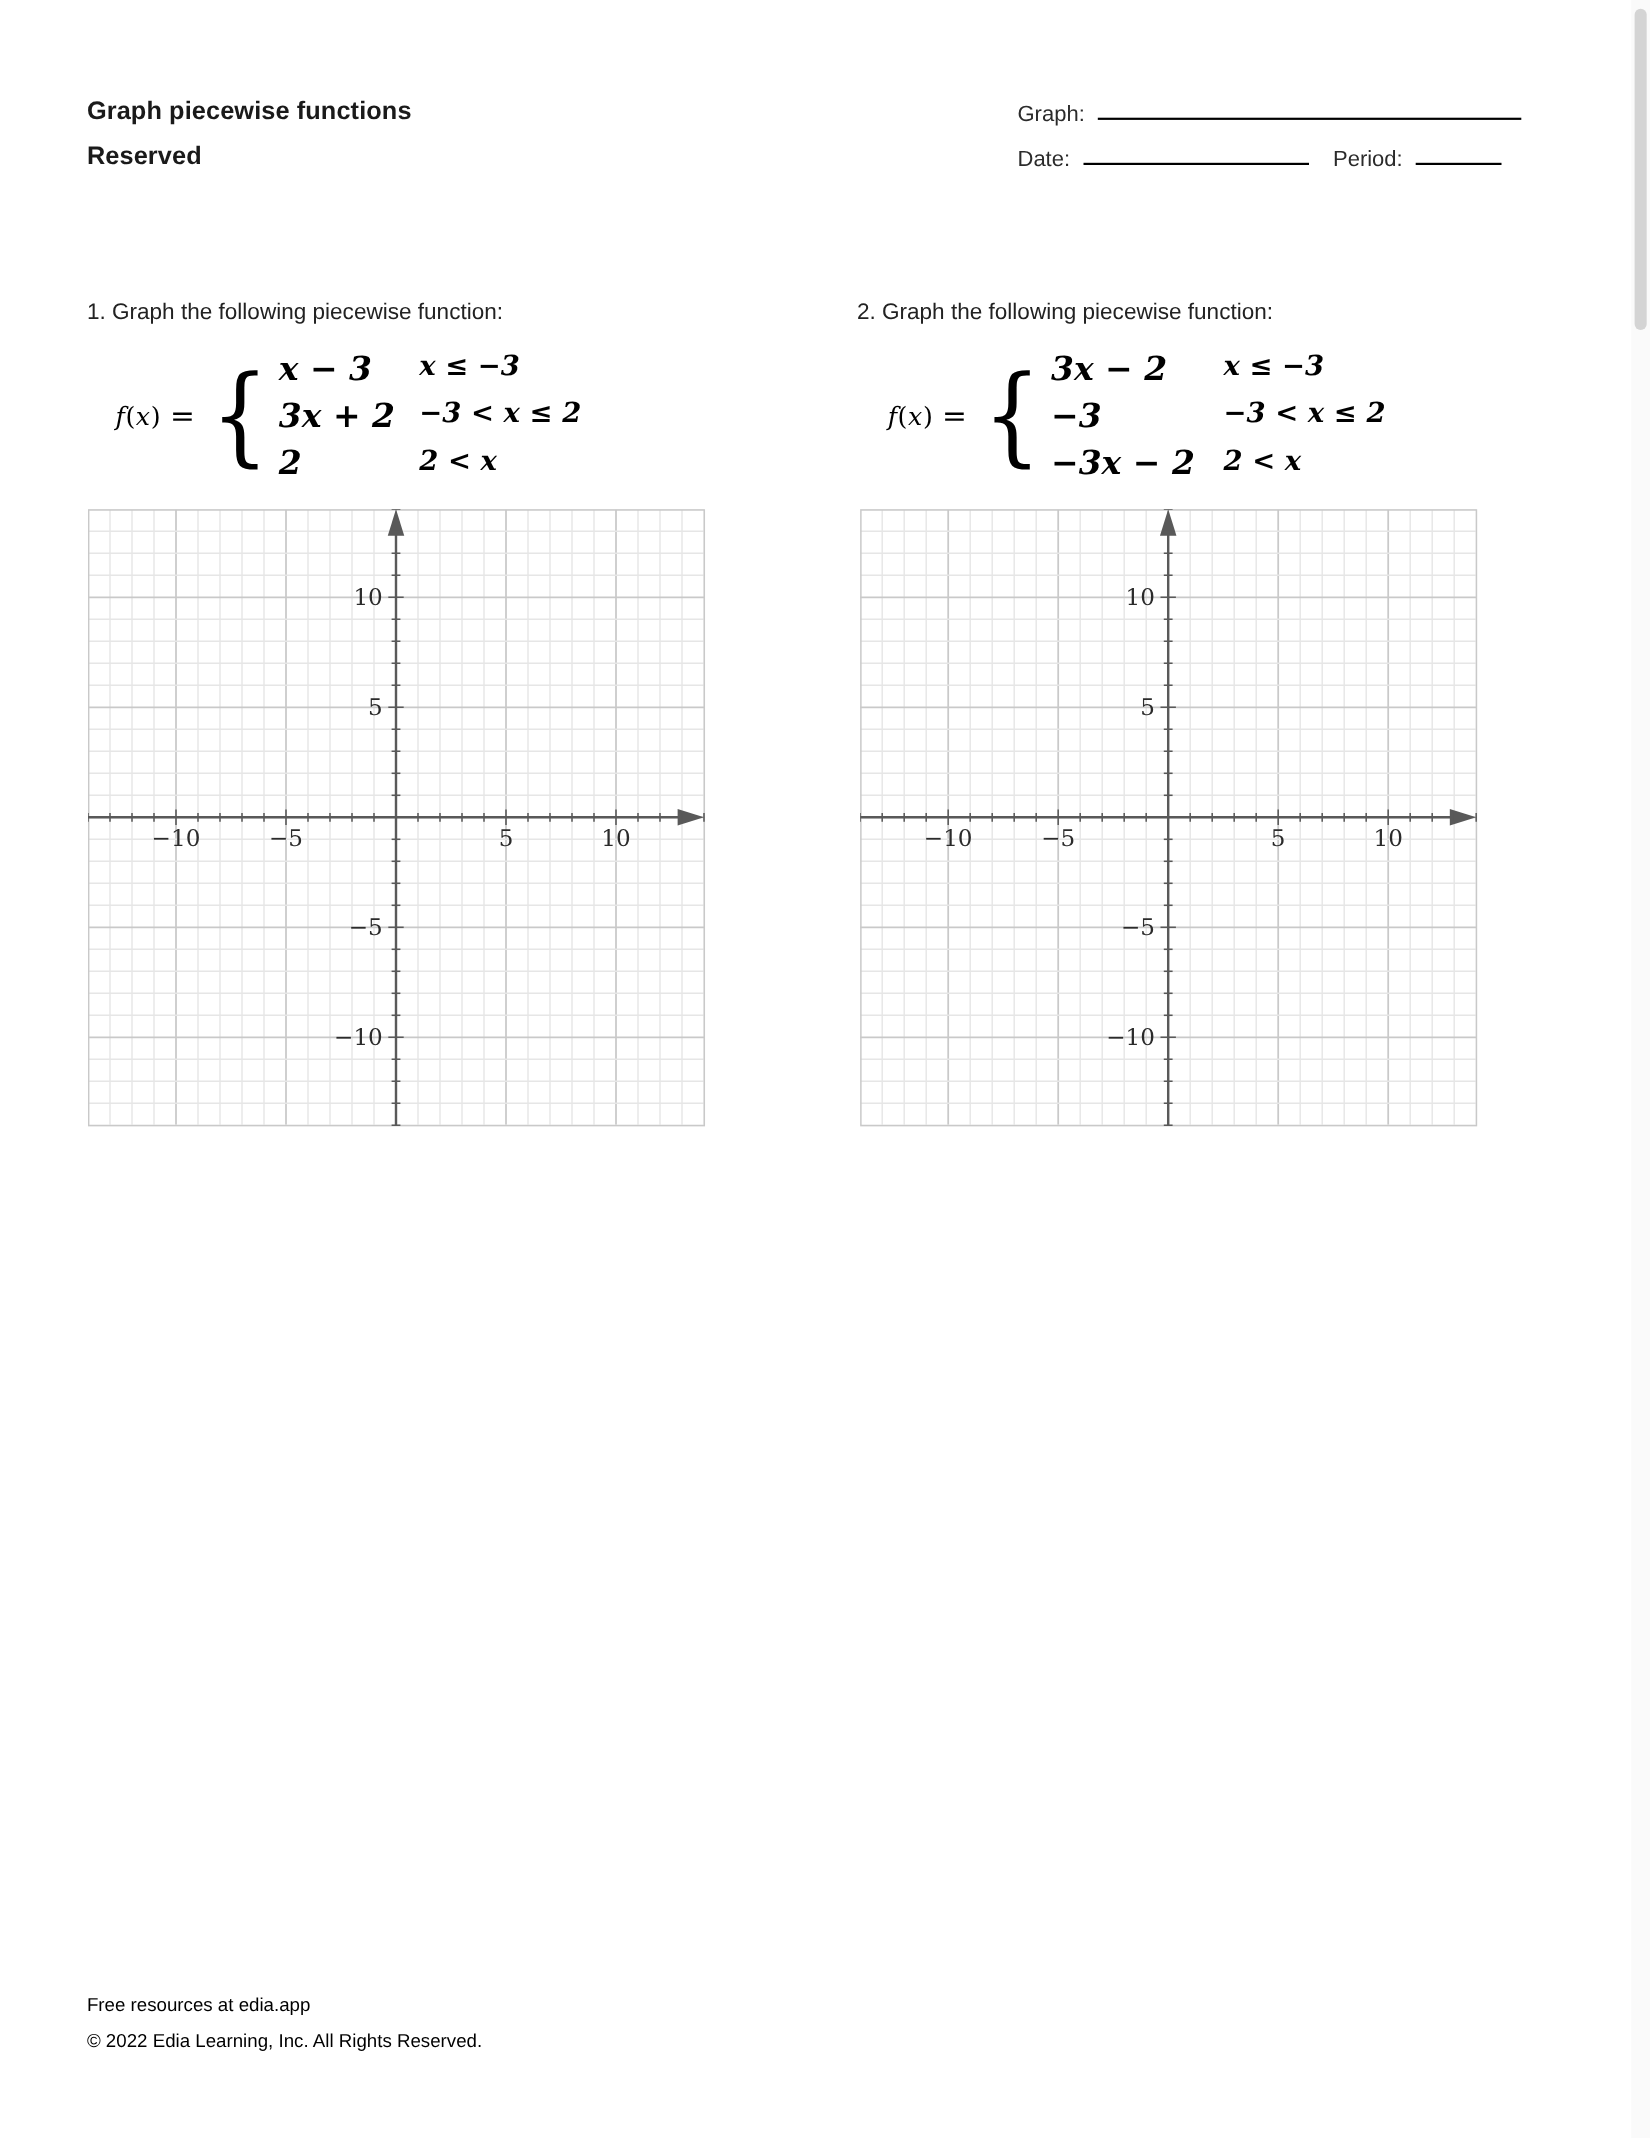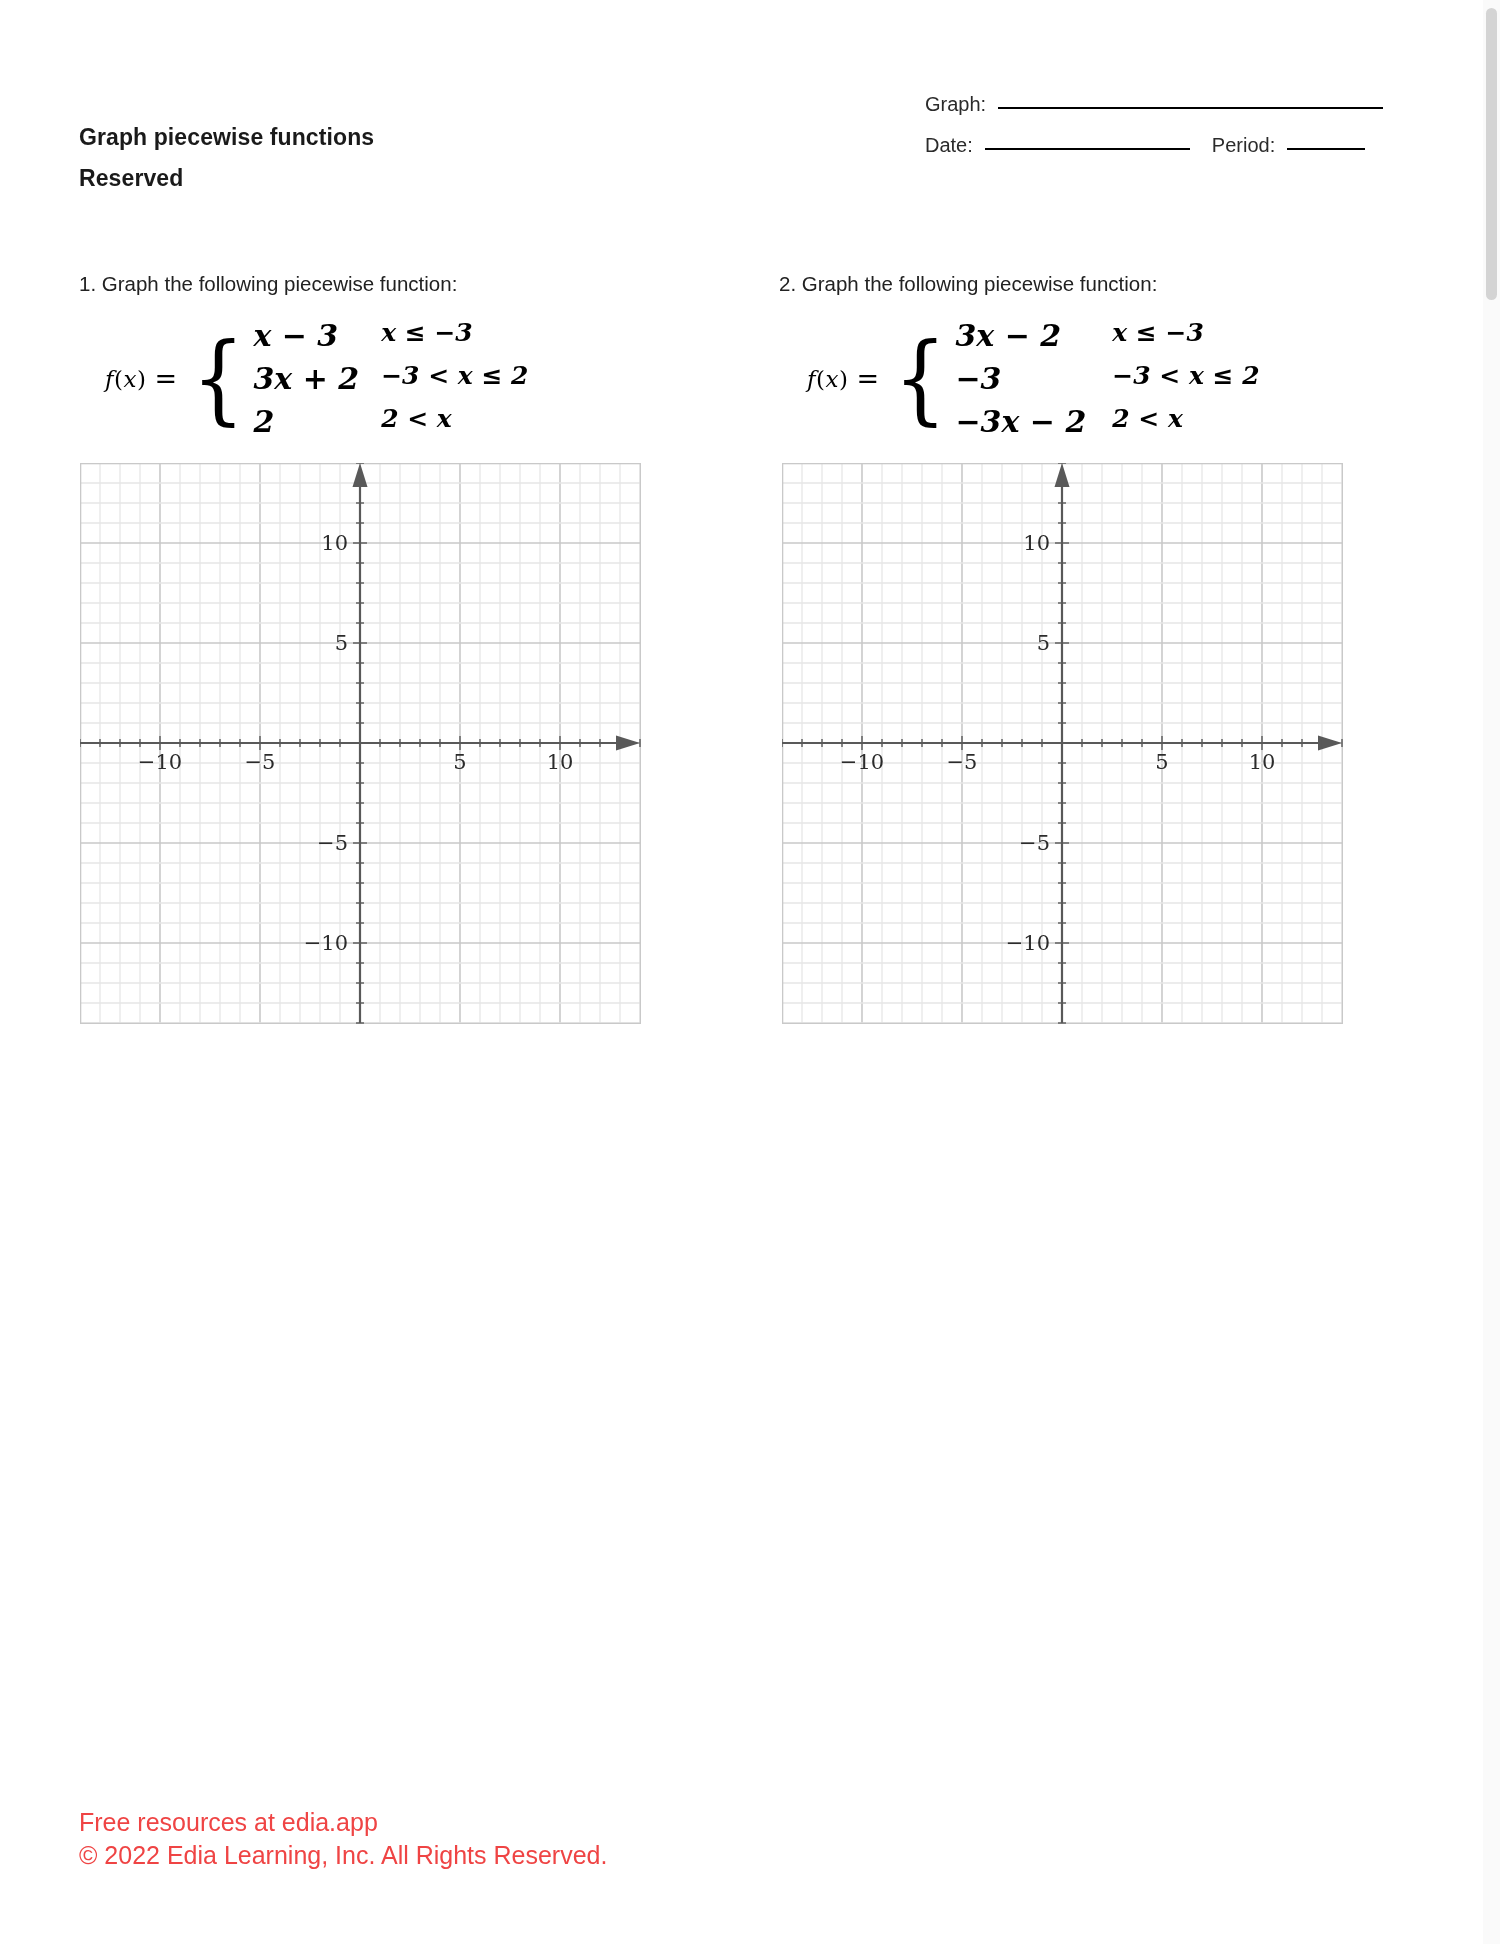--- a/index.html
+++ b/index.html
@@ -25,21 +25,21 @@
   .scrollbar-thumb {
     position: absolute;
     top: 8px; right: 3px;
     width: 11px; height: 292px;
     background: #d4d4d4;
     border-radius: 6px;
   }
 
   
   .header { position: absolute; top: 0; left: 0; width: 1460px; height: 200px; }
-  .title-block { position: absolute; left: 79px; top: 80px; margin-top: 37px; }
+  .title-block { position: absolute; left: 79px; top: 80px; }
   .title-line {
     font-size: 23px; font-weight: bold; color: #1a1a1a;
     letter-spacing: 0.1px; line-height: 41px;
   }
   .fields { position: absolute; left: 925px; top: 84px; width: 480px; }
   .field-row { display: flex; align-items: center; height: 41px; }
   .field-label {
     font-size: 20px; color: #2b2b2b; white-space: nowrap;
   }
   .rule {
@@ -94,21 +94,21 @@
 
   
   .graph { position: absolute; top: 463px; }
   .graph-1 { left: 80px; }
   .graph-2 { left: 782px; }
   .graph svg { display: block; }
 
   
   .footer { position: absolute; left: 79px; top: 1806px; }
   .footer-line {
-    font-size: 25px; color: #ef4444; line-height: 33px;
+    font-size: 17px; color: #000000; line-height: 33px;
   }
 </style>
 </head>
 <body>
 
 <div class="page">
 
   <div class="scrollbar-track">
     <div class="scrollbar-thumb"></div>
   </div>

